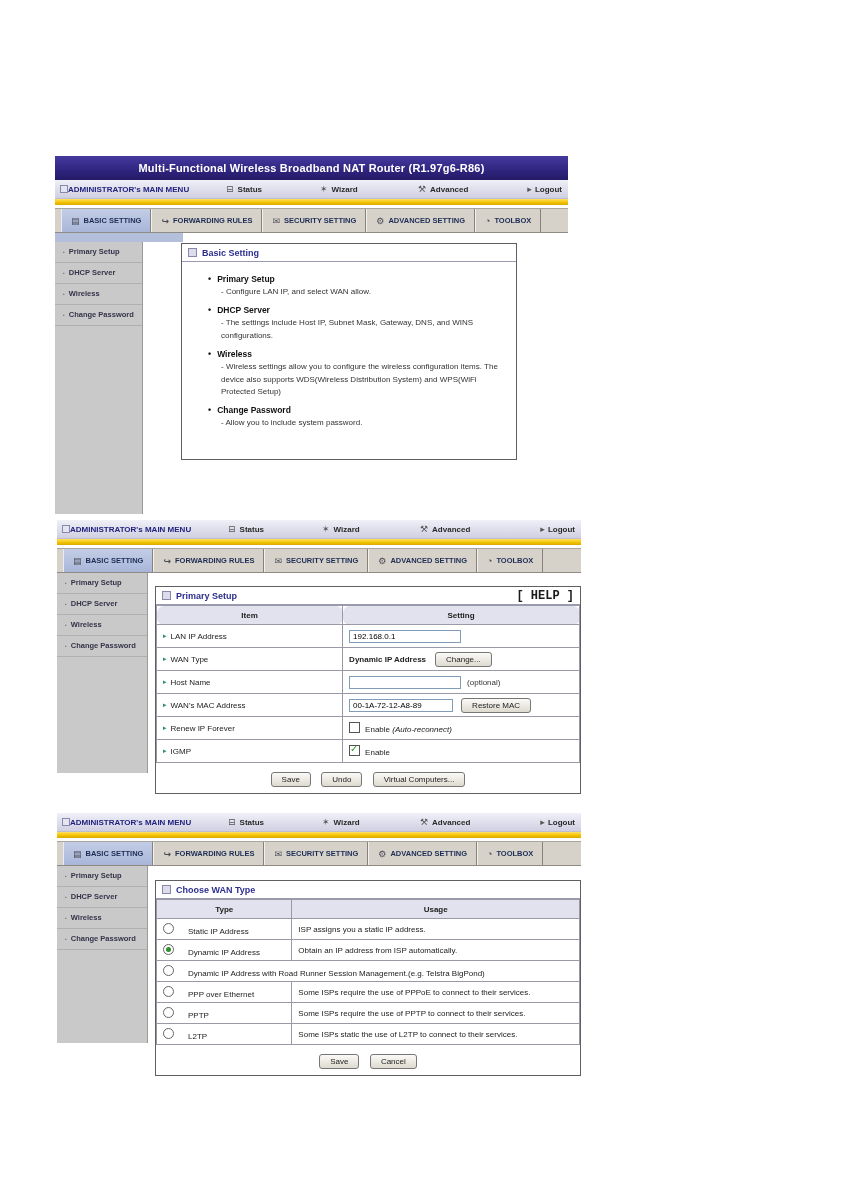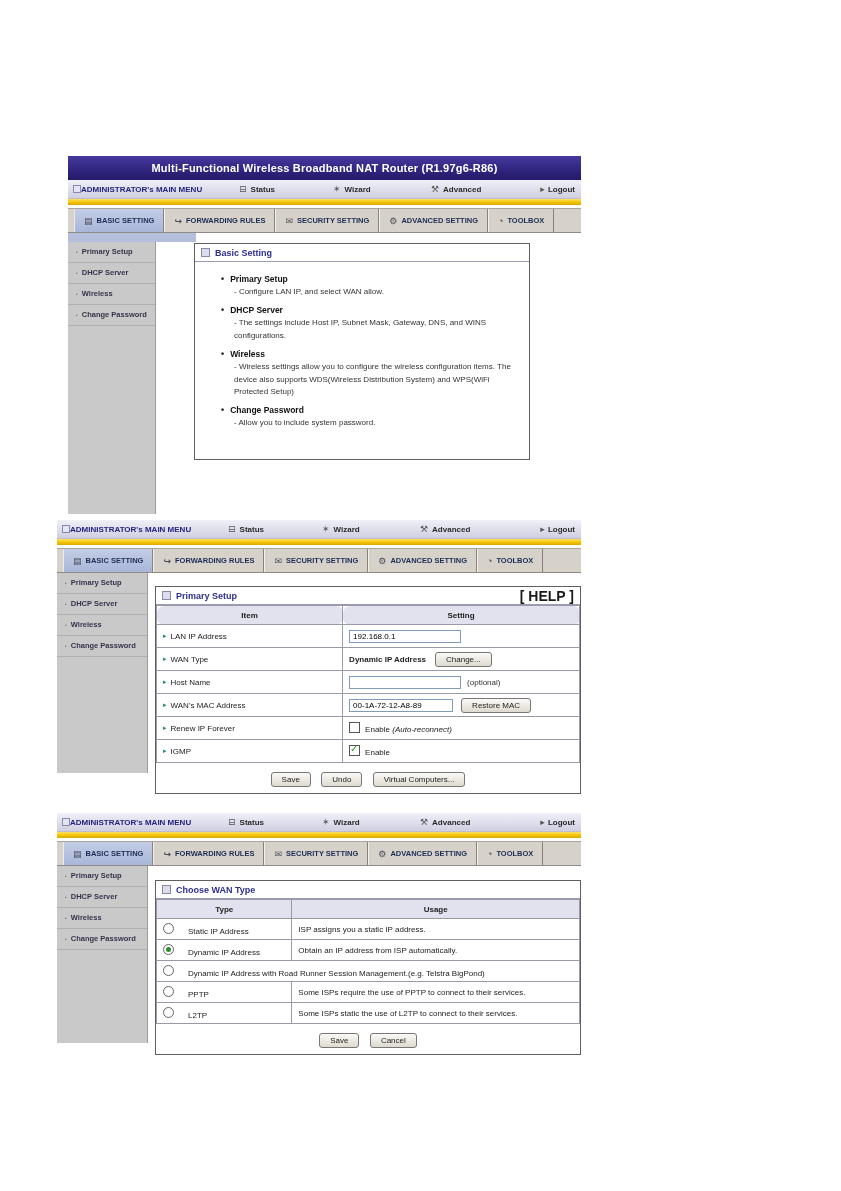--- a/index.html
+++ b/index.html
@@ -33,21 +33,21 @@
   .sidebar{position:absolute;left:0;width:87px;background:#c9c9c9;border-right:1px solid #9a9a9a;}
   .sitem{height:20px;line-height:20px;padding-left:8px;font-size:7.5px;font-weight:bold;color:#33334a;
          border-bottom:1px solid #b0b0b0;display:flex;align-items:center;gap:4px;cursor:pointer;}
   .sb{color:#7a7a7a;font-size:5px;}
 
   
   .cbox{position:absolute;background:#fff;border:1px solid #5f5f5f;}
   .chead{display:flex;align-items:center;gap:5px;padding:2px 6px;border-bottom:1px solid #9a9ab2;
          color:#2d2f8f;font-size:9px;font-weight:bold;height:13px;}
   .hsq{display:inline-block;width:7px;height:7px;border:1px solid #8888aa;background:#dcdcec;}
-  .help{margin-left:auto;color:#1a1a1a;font-size:14px;cursor:pointer;}
+  .help{margin-left:auto;color:#1a1a1a;font-size:12px;cursor:pointer;font-family:Liberation Mono, monospace;}
 
   .cbody{padding:12px 8px 8px 26px;}
   .bitem{margin-bottom:7px;}
   .bname{display:flex;align-items:center;gap:6px;font-size:8.5px;font-weight:bold;color:#111;}
   .bdot{font-size:9px;}
   .bdesc{margin:2px 0 0 13px;font-size:8px;color:#333;line-height:1.55;max-width:300px;}
 
   table.tbl{width:100%;border-collapse:collapse;font-size:8px;color:#222;}
   table.tbl td{border:1px solid #9a9aa6;padding:2px 6px;vertical-align:middle;}
   tr.th td{background:#e2e2ee;text-align:center;font-weight:bold;height:14px;}
@@ -71,21 +71,21 @@
       position:relative;cursor:pointer;}
   .rd.on::after{content:"";position:absolute;left:2px;top:2px;width:5px;height:5px;border-radius:50%;background:#2e8f2e;}
   .rgap{display:inline-block;width:14px;}
   .note{font-style:italic;}
 </style>
 </head>
 <body>
 
 <div id="page">
 
-  <div class="shot" style="left:68px;top:156px;width:513px;height:356px;">
+  <div class="shot" style="left:55px;top:156px;width:513px;height:356px;">
     <div class="titlebar">
       <span>Multi-Functional Wireless Broadband NAT Router (R1.97g6-R86)</span>
     </div>
     <div class="menubar">
       <span class="m-admin">
         <span class="sqicon"></span>
         <span>ADMINISTRATOR's MAIN MENU</span>
       </span>
       <span class="m-item m-status">
         <span class="mic">⊟</span>
@@ -412,20 +412,24 @@
             <td>ISP assigns you a static IP address.</td>
           </tr>
           <tr>
             <td class="c1"><span class="rd on"></span><span class="rgap"></span><span>Dynamic IP Address</span></td>
             <td>Obtain an IP address from ISP automatically.</td>
           </tr>
           <tr>
             <td colspan="2"><span class="rd"></span><span class="rgap"></span><span>Dynamic IP Address with Road Runner Session Management.(e.g. Telstra BigPond)</span></td>
           </tr>
           <tr>
+            <td class="c1"><span class="rd"></span><span class="rgap"></span><span>PPP over Ethernet</span></td>
+            <td>Some ISPs require the use of PPPoE to connect to their services.</td>
+          </tr>
+          <tr>
             <td class="c1"><span class="rd"></span><span class="rgap"></span><span>PPTP</span></td>
             <td>Some ISPs require the use of PPTP to connect to their services.</td>
           </tr>
           <tr>
             <td class="c1"><span class="rd"></span><span class="rgap"></span><span>L2TP</span></td>
             <td>Some ISPs static the use of L2TP to connect to their services.</td>
           </tr>
         </tbody>
           </table>
         <div class="btnrow">

